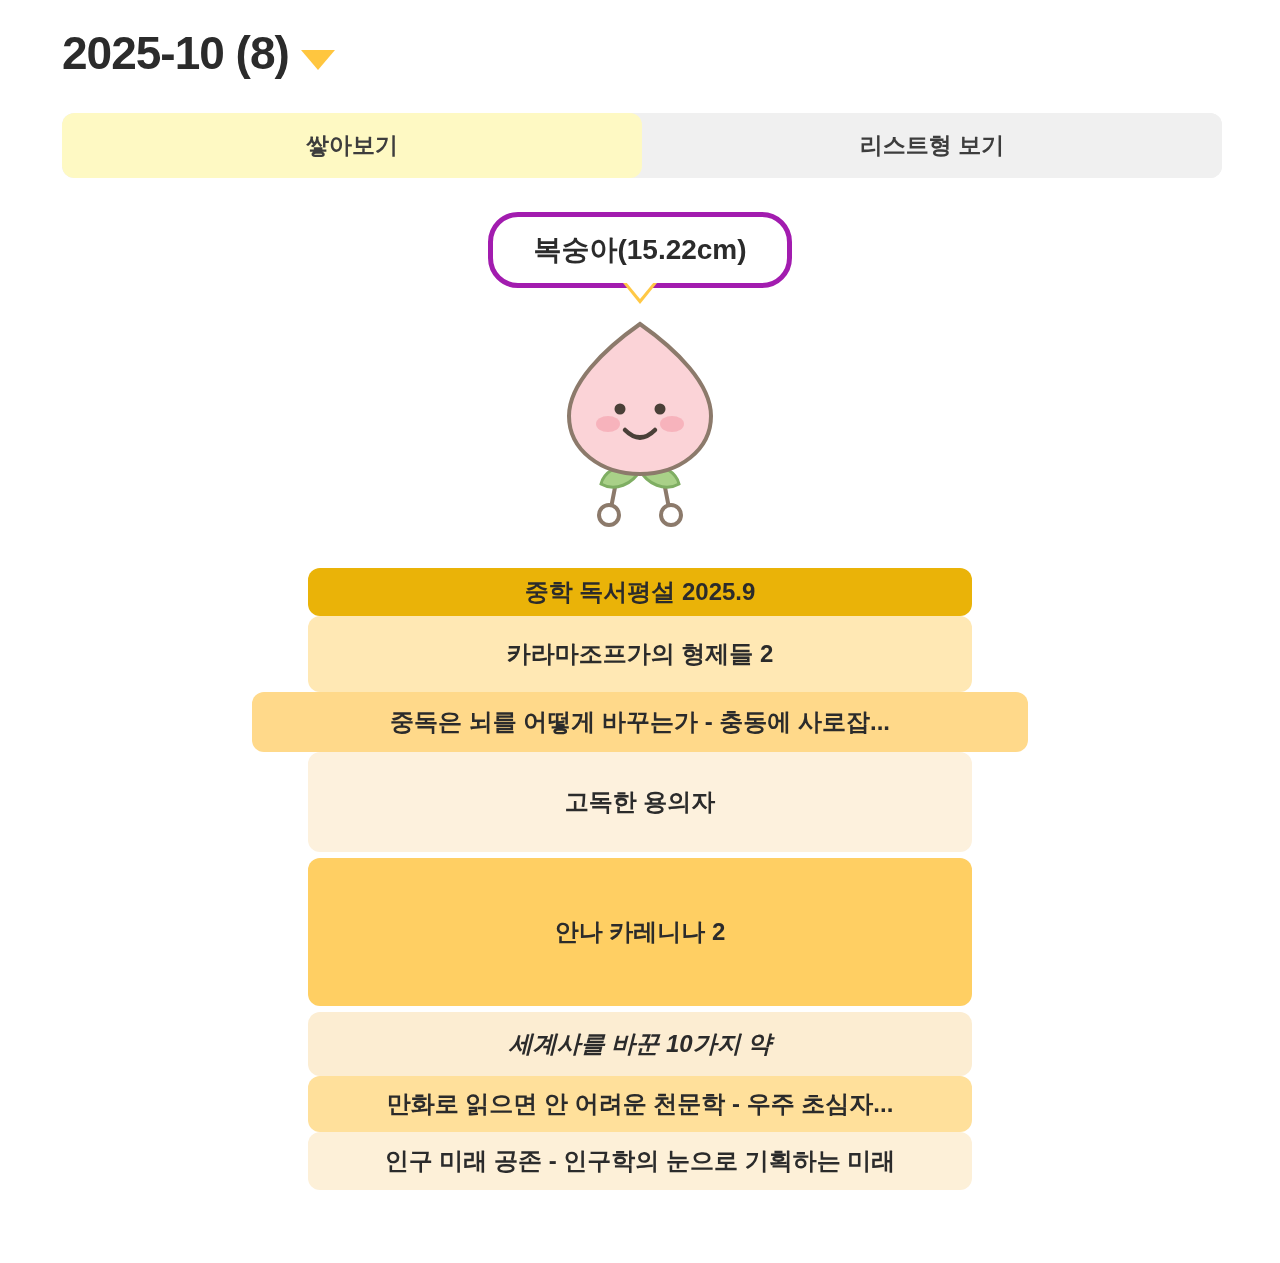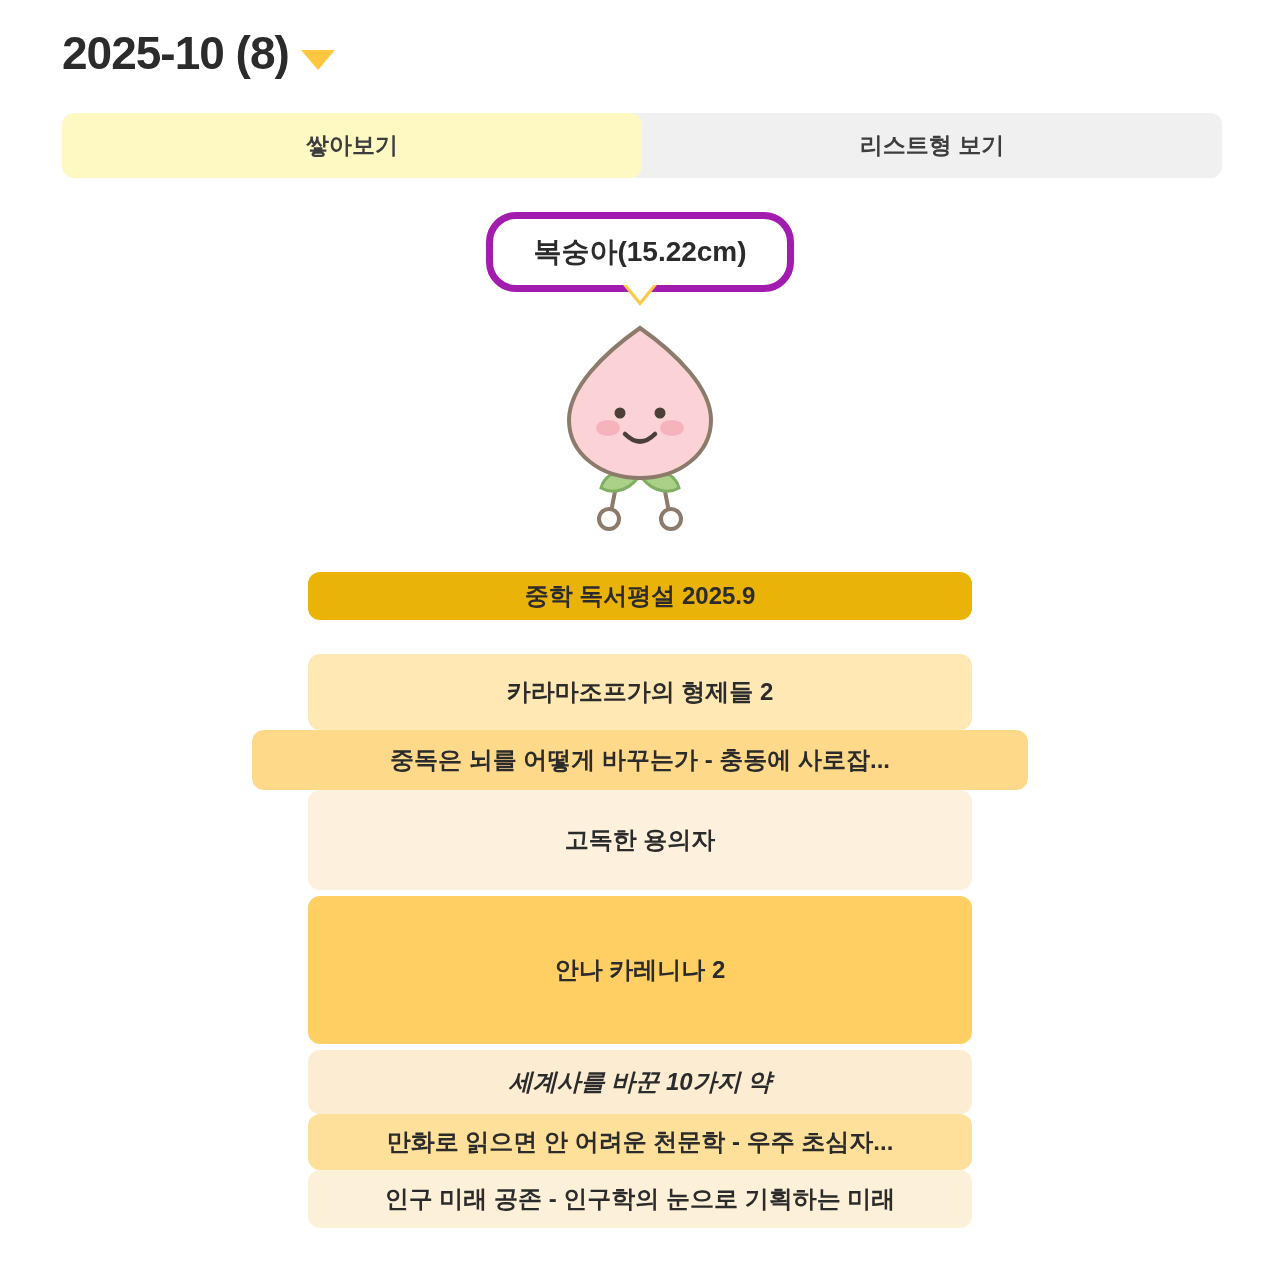--- a/index.html
+++ b/index.html
@@ -68,21 +68,21 @@
 
   
   .bubble-wrap {
     margin-top: 34px;
     display: flex;
     justify-content: center;
     position: relative;
   }
   .bubble {
     position: relative;
-    border: 7px solid #a21caf;
+    border: 5px solid #a21caf;
     border-radius: 30px;
     background: #ffffff;
     padding: 14px 40px;
     font-size: 28px;
     font-weight: bold;
     color: #2b2b2b;
   }
   .bubble::after {
     content: "";
     position: absolute;
@@ -171,20 +171,20 @@
 
     <circle cx="75" cy="97" r="5.5" fill="#4a4038"></circle>
     <circle cx="115" cy="97" r="5.5" fill="#4a4038"></circle>
 
     <path d="M80 118 Q95 133 110 118" stroke="#4a4038" stroke-width="4.5" fill="none" stroke-linecap="round"></path>
   </svg>
 </div>
 
 <div class="stack">
   <div class="book" style="width:664px;height:48px;background:#eab308;">중학 독서평설 2025.9</div>
-  <div class="book" style="width:664px;height:76px;background:#ffe8b4;margin-top:34px;">카라마조프가의 형제들 2</div>
+  <div class="book" style="width:664px;height:76px;background:#ffe8b4;">카라마조프가의 형제들 2</div>
   <div class="book" style="width:776px;height:60px;background:#ffd98a;">중독은 뇌를 어떻게 바꾸는가 - 충동에 사로잡...</div>
   <div class="book" style="width:664px;height:100px;background:#fdf1dd;">고독한 용의자</div>
   <div class="book" style="width:664px;height:148px;background:#ffcf63;margin-top:6px;">안나 카레니나 2</div>
   <div class="book" style="width:664px;height:64px;background:#fcedd2;margin-top:6px;font-style:italic;">세계사를 바꾼 10가지 약</div>
   <div class="book" style="width:664px;height:56px;background:#ffe09b;">만화로 읽으면 안 어려운 천문학 - 우주 초심자...</div>
   <div class="book" style="width:664px;height:58px;background:#fdf0d8;">인구 미래 공존 - 인구학의 눈으로 기획하는 미래</div>
 </div>
 
 </body></html>

